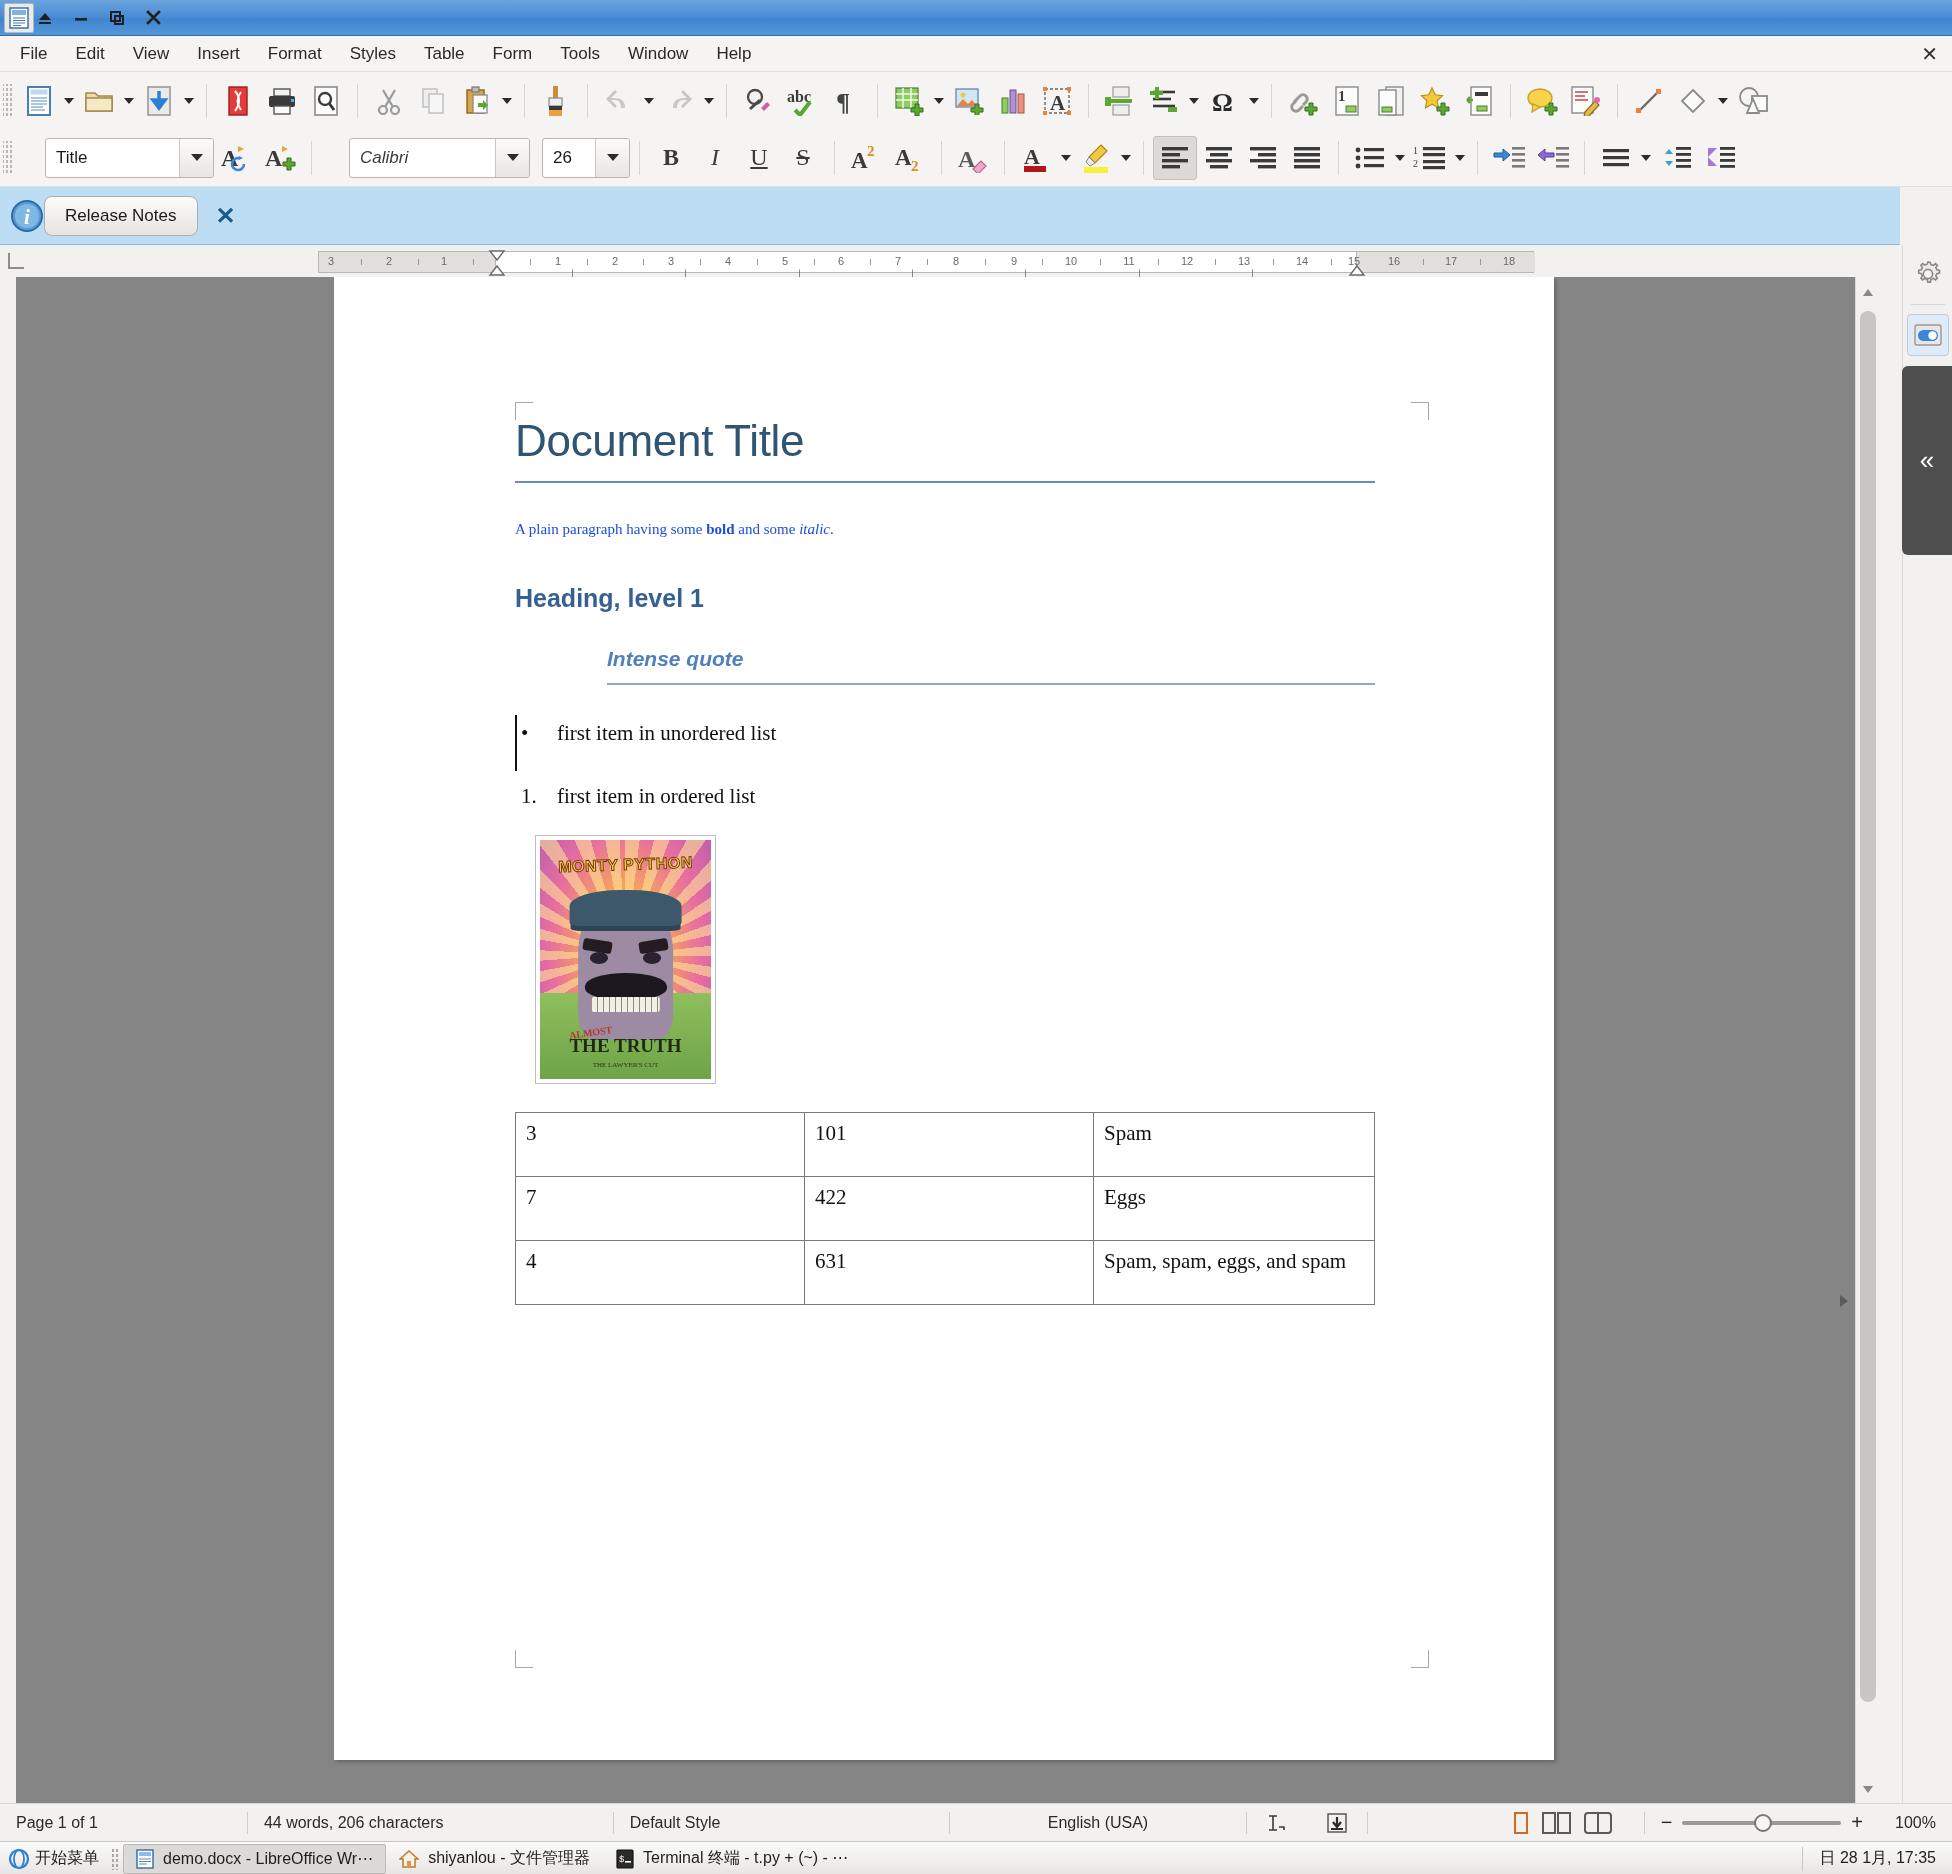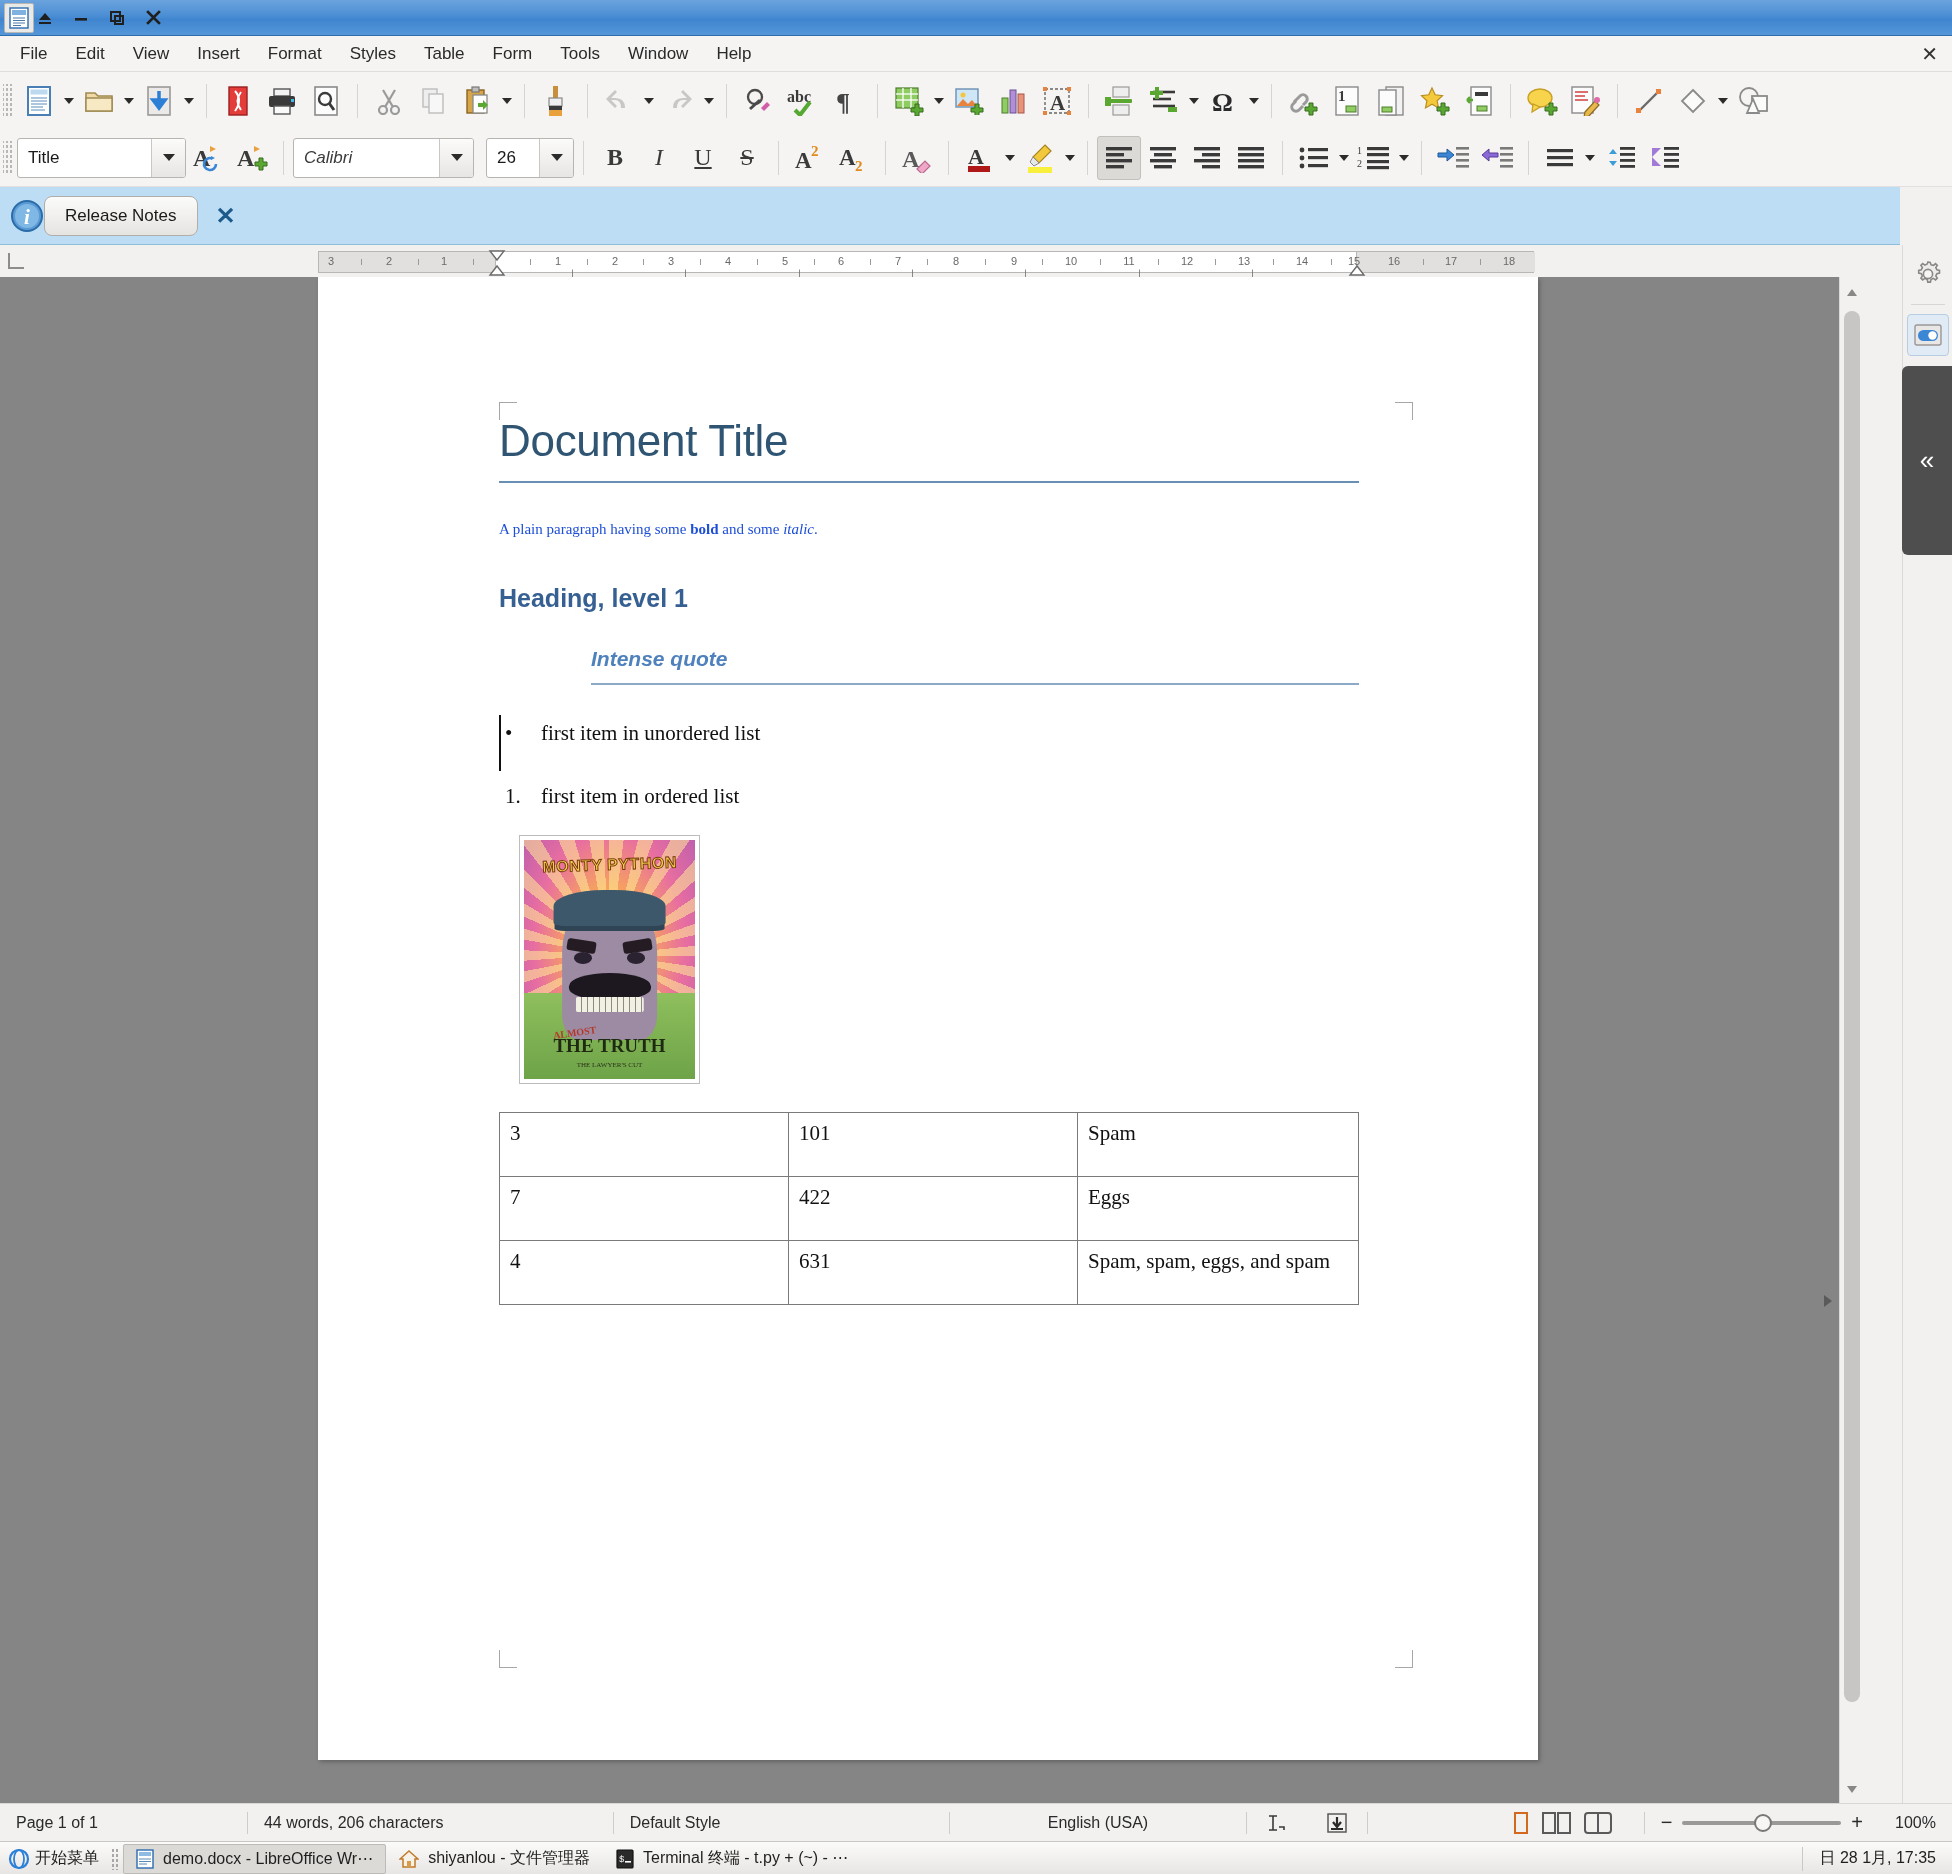--- a/index.html
+++ b/index.html
@@ -67,21 +67,21 @@
   .caret { width: 16px; height: 44px; display:flex; align-items:center; justify-content:center; flex:none; }
   .caret::after {
     content: ""; border-left: 5px solid transparent; border-right: 5px solid transparent;
     border-top: 6px solid #2b2b2b;
   }
   svg { display: block; }
 
   
   .combo {
     height: 40px; background: #fff; border: 1px solid #b7b5b2; border-radius: 3px;
-    display: flex; align-items: center; flex: none; overflow: hidden;
+    display: flex; align-items: center; flex: none; overflow: hidden; margin-left: 28px;
   }
   .combo .val { padding: 0 10px; font-size: 17px; color: #1a1a1a; white-space: nowrap; overflow: hidden; }
   .combo .val.ph { color: #3a3a3a; font-style: italic; }
   .combo .dd {
     width: 34px; height: 100%; border-left: 1px solid #c9c7c4;
     background: linear-gradient(to bottom,#fbfbfa,#e8e6e4);
     display: flex; align-items: center; justify-content: center;
   }
   .combo .dd::after {
     content: ""; border-left: 6px solid transparent; border-right: 6px solid transparent;
@@ -130,21 +130,21 @@
     position: absolute; width: 18px; height: 26px; top: -2px;
   }
   .indent-marker svg { overflow: visible; }
   #corner-mark {
     position: absolute; left: 8px; top: 8px; width: 16px; height: 16px;
     border-left: 2px solid #8e8c8a; border-bottom: 2px solid #8e8c8a;
   }
 
   
   #canvas {
-    position: absolute; left: 0; top: 32px; width: 1863px; height: 1526px;
+    position: absolute; left: 16px; top: 32px; width: 1863px; height: 1526px;
     background: #858585; overflow: hidden;
   }
   #page {
     position: absolute; left: 318px; top: 0px; width: 1220px; height: 1483px;
     background: #ffffff; box-shadow: 2px 2px 4px rgba(0,0,0,.25);
   }
   .page-corner { position: absolute; width: 18px; height: 18px; }
   .pc-tl { left: 181px; top: 125px; border-left: 1px solid #a9a7a5; border-top: 1px solid #a9a7a5; }
   .pc-tr { right: 125px; top: 125px; border-right: 1px solid #a9a7a5; border-top: 1px solid #a9a7a5; }
   .pc-bl { left: 181px; bottom: 92px; border-left: 1px solid #a9a7a5; border-bottom: 1px solid #a9a7a5; }

